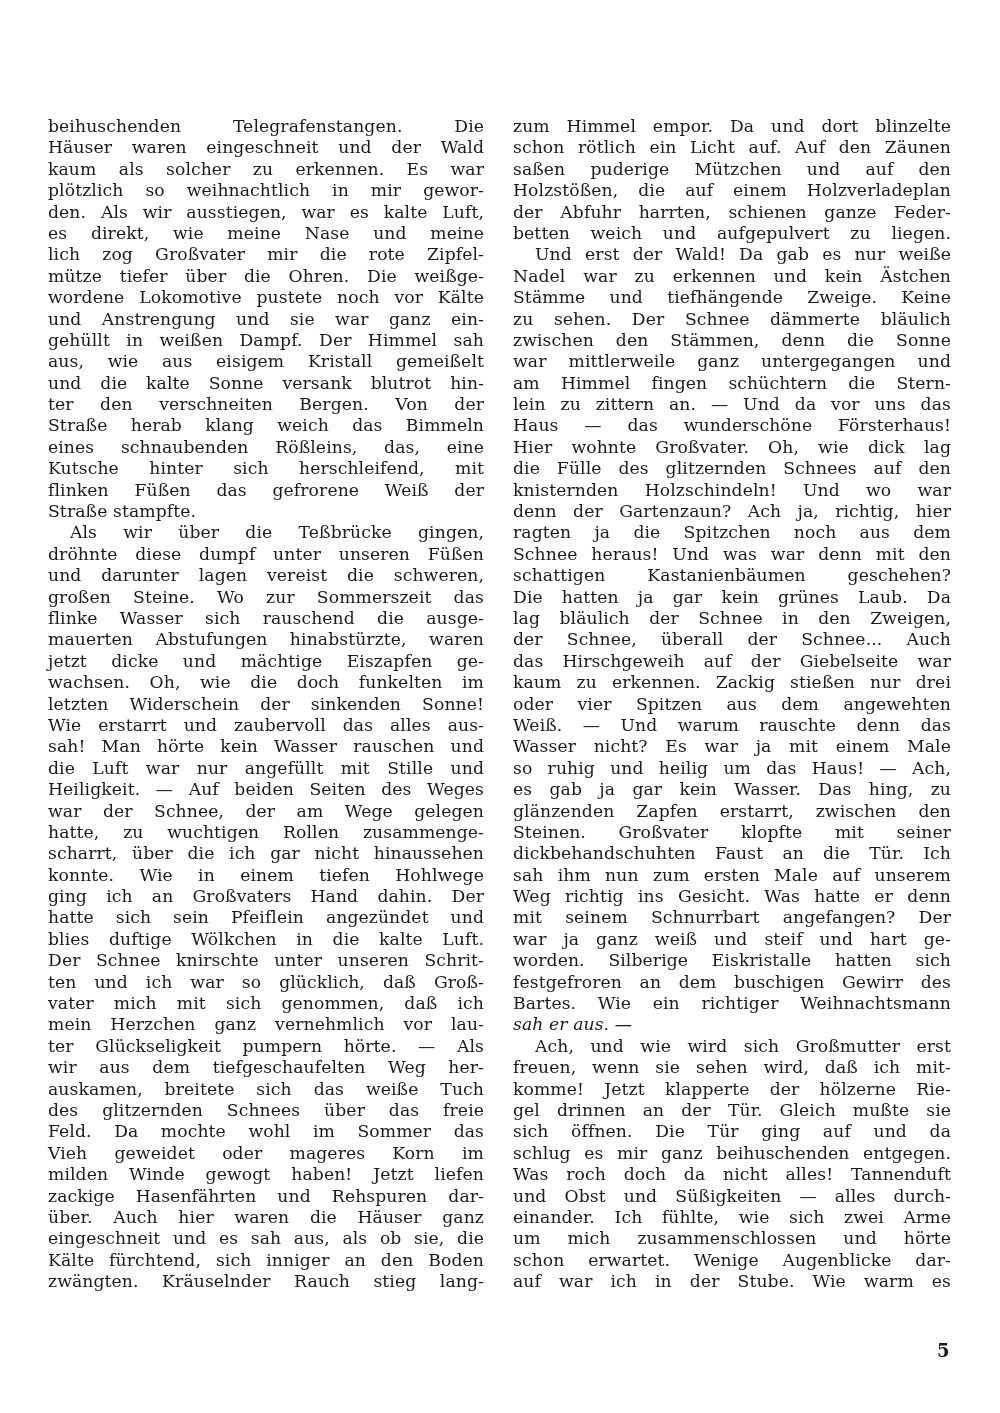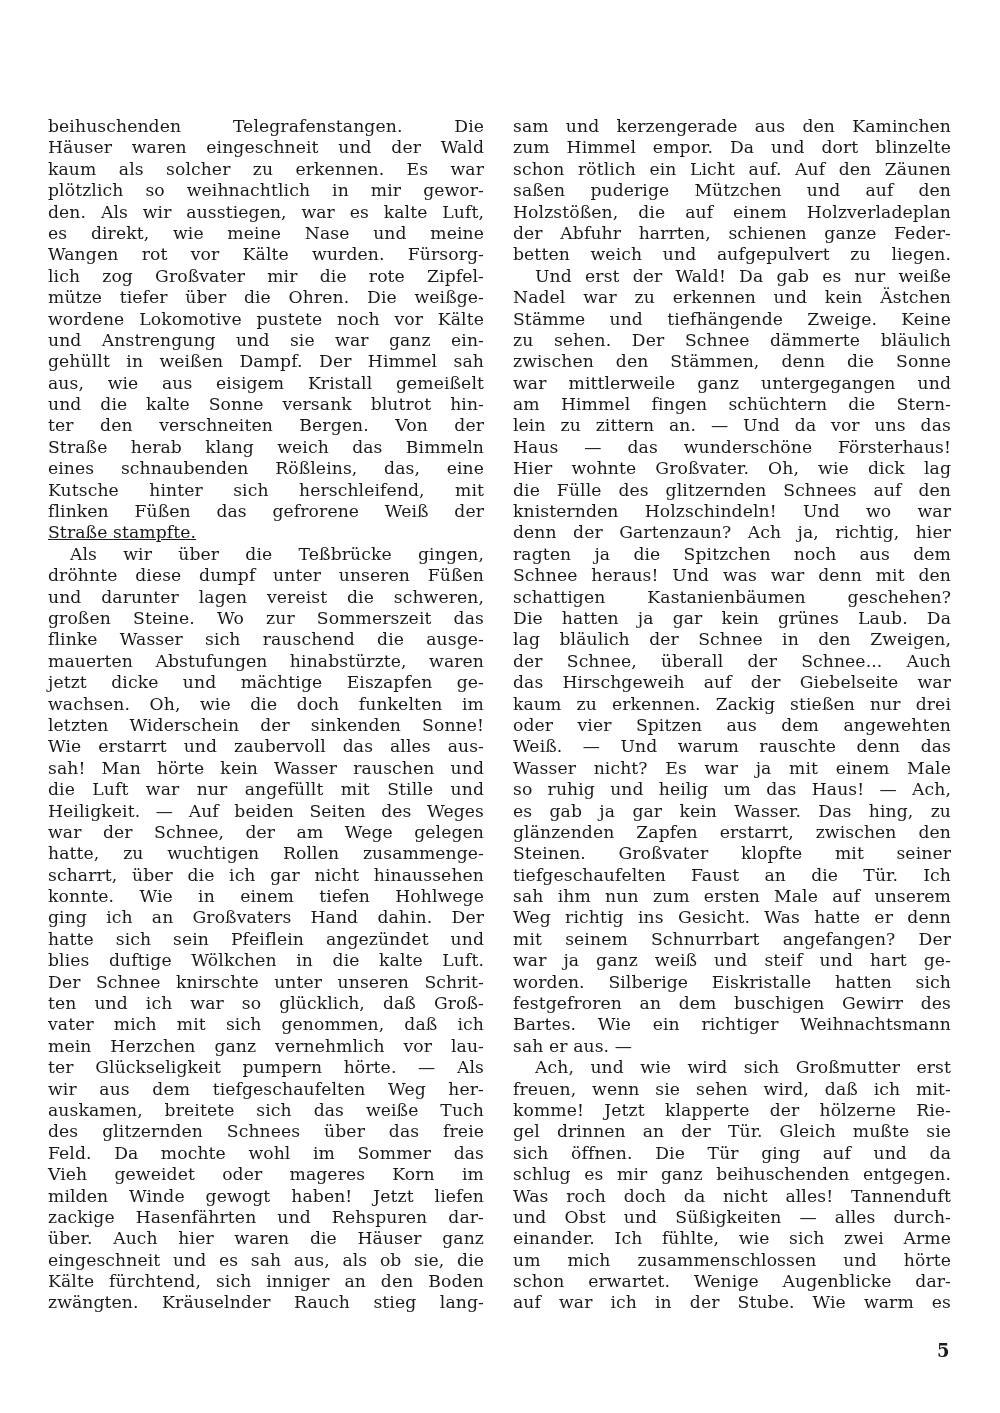--- a/index.html
+++ b/index.html
@@ -56,34 +56,33 @@
 <body>
 
 <div class="page">
   <div class="column col-left" id="col-0">
       <span class="line">beihuschenden Telegrafenstangen. Die</span>
       <span class="line">Häuser waren eingeschneit und der Wald</span>
       <span class="line">kaum als solcher zu erkennen. Es war</span>
       <span class="line">plötzlich so weihnachtlich in mir gewor-</span>
       <span class="line">den. Als wir ausstiegen, war es kalte Luft,</span>
       <span class="line">es direkt, wie meine Nase und meine</span>
-      <span class="line">Wangen rot vor Kälte wurden. Fürsorg-</span>
       <span class="line">lich zog Großvater mir die rote Zipfel-</span>
       <span class="line">mütze tiefer über die Ohren. Die weißge-</span>
       <span class="line">wordene Lokomotive pustete noch vor Kälte</span>
       <span class="line">und Anstrengung und sie war ganz ein-</span>
       <span class="line">gehüllt in weißen Dampf. Der Himmel sah</span>
       <span class="line">aus, wie aus eisigem Kristall gemeißelt</span>
       <span class="line">und die kalte Sonne versank blutrot hin-</span>
       <span class="line">ter den verschneiten Bergen. Von der</span>
       <span class="line">Straße herab klang weich das Bimmeln</span>
       <span class="line">eines schnaubenden Rößleins, das, eine</span>
       <span class="line">Kutsche hinter sich herschleifend, mit</span>
       <span class="line">flinken Füßen das gefrorene Weiß der</span>
-      <span class="line last" style="text-align-last: left; text-decoration: underline;">Straße stampfte.</span>
+      <span class="line last" style="text-align-last: left;">Straße stampfte.</span>
       <span class="line indent">Als wir über die Teßbrücke gingen,</span>
       <span class="line">dröhnte diese dumpf unter unseren Füßen</span>
       <span class="line">und darunter lagen vereist die schweren,</span>
       <span class="line">großen Steine. Wo zur Sommerszeit das</span>
       <span class="line">flinke Wasser sich rauschend die ausge-</span>
       <span class="line">mauerten Abstufungen hinabstürzte, waren</span>
       <span class="line">jetzt dicke und mächtige Eiszapfen ge-</span>
       <span class="line">wachsen. Oh, wie die doch funkelten im</span>
       <span class="line">letzten Widerschein der sinkenden Sonne!</span>
       <span class="line">Wie erstarrt und zaubervoll das alles aus-</span>
@@ -108,21 +107,20 @@
       <span class="line">Feld. Da mochte wohl im Sommer das</span>
       <span class="line">Vieh geweidet oder mageres Korn im</span>
       <span class="line">milden Winde gewogt haben! Jetzt liefen</span>
       <span class="line">zackige Hasenfährten und Rehspuren dar-</span>
       <span class="line">über. Auch hier waren die Häuser ganz</span>
       <span class="line">eingeschneit und es sah aus, als ob sie, die</span>
       <span class="line">Kälte fürchtend, sich inniger an den Boden</span>
       <span class="line">zwängten. Kräuselnder Rauch stieg lang-</span>
     </div>
   <div class="column col-right" id="col-1">
-      <span class="line">sam und kerzengerade aus den Kaminchen</span>
       <span class="line">zum Himmel empor. Da und dort blinzelte</span>
       <span class="line">schon rötlich ein Licht auf. Auf den Zäunen</span>
       <span class="line">saßen puderige Mützchen und auf den</span>
       <span class="line">Holzstößen, die auf einem Holzverladeplan</span>
       <span class="line">der Abfuhr harrten, schienen ganze Feder-</span>
       <span class="line">betten weich und aufgepulvert zu liegen.</span>
       <span class="line indent">Und erst der Wald! Da gab es nur weiße</span>
       <span class="line">Nadel war zu erkennen und kein Ästchen</span>
       <span class="line">Stämme und tiefhängende Zweige. Keine</span>
       <span class="line">zu sehen. Der Schnee dämmerte bläulich</span>
@@ -143,29 +141,29 @@
       <span class="line">der Schnee, überall der Schnee... Auch</span>
       <span class="line">das Hirschgeweih auf der Giebelseite war</span>
       <span class="line">kaum zu erkennen. Zackig stießen nur drei</span>
       <span class="line">oder vier Spitzen aus dem angewehten</span>
       <span class="line">Weiß. — Und warum rauschte denn das</span>
       <span class="line">Wasser nicht? Es war ja mit einem Male</span>
       <span class="line">so ruhig und heilig um das Haus! — Ach,</span>
       <span class="line">es gab ja gar kein Wasser. Das hing, zu</span>
       <span class="line">glänzenden Zapfen erstarrt, zwischen den</span>
       <span class="line">Steinen. Großvater klopfte mit seiner</span>
-      <span class="line">tiefgeschaufelten Faust an die Tür. Ich</span>
+      <span class="line">dickbehandschuhten Faust an die Tür. Ich</span>
       <span class="line">sah ihm nun zum ersten Male auf unserem</span>
       <span class="line">Weg richtig ins Gesicht. Was hatte er denn</span>
       <span class="line">mit seinem Schnurrbart angefangen? Der</span>
       <span class="line">war ja ganz weiß und steif und hart ge-</span>
       <span class="line">worden. Silberige Eiskristalle hatten sich</span>
       <span class="line">festgefroren an dem buschigen Gewirr des</span>
       <span class="line">Bartes. Wie ein richtiger Weihnachtsmann</span>
-      <span class="line last" style="text-align-last: left;">sah er aus. —</span>
+      <span class="line last" style="text-align-last: left; font-style: italic;">sah er aus. —</span>
       <span class="line indent">Ach, und wie wird sich Großmutter erst</span>
       <span class="line">freuen, wenn sie sehen wird, daß ich mit-</span>
       <span class="line">komme! Jetzt klapperte der hölzerne Rie-</span>
       <span class="line">gel drinnen an der Tür. Gleich mußte sie</span>
       <span class="line">sich öffnen. Die Tür ging auf und da</span>
       <span class="line">schlug es mir ganz beihuschenden entgegen.</span>
       <span class="line">Was roch doch da nicht alles! Tannenduft</span>
       <span class="line">und Obst und Süßigkeiten — alles durch-</span>
       <span class="line">einander. Ich fühlte, wie sich zwei Arme</span>
       <span class="line">um mich zusammenschlossen und hörte</span>

